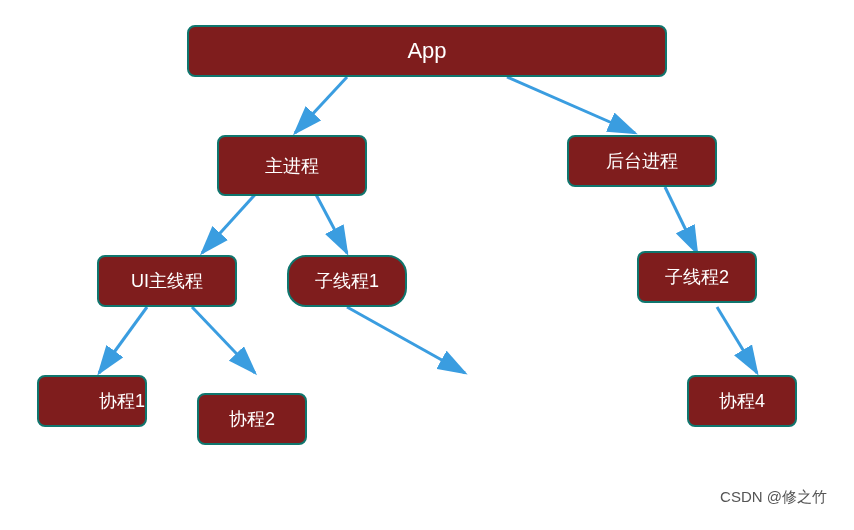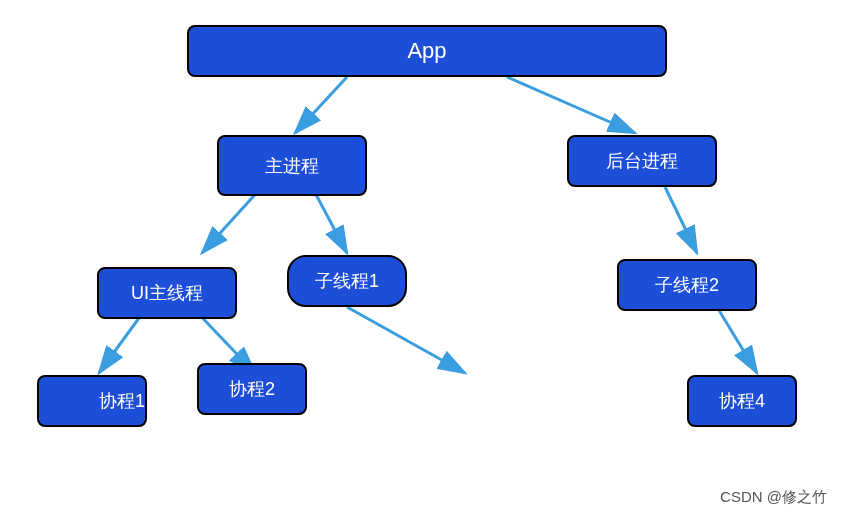--- a/index.html
+++ b/index.html
@@ -29,22 +29,22 @@
     .watermark {
       position: absolute;
       bottom: 8px;
       right: 10px;
       font-size: 15px;
       color: #555;
       z-index: 10;
     }
 
     .node {
-      background: #1d4ed8;
-      border: 2px solid #000000;
+      background: #7f1d1d;
+      border: 2px solid #0f766e;
       border-radius: 8px;
       color: #fff;
       font-size: 18px;
       font-weight: 500;
       display: flex;
       align-items: center;
       justify-content: center;
       position: absolute;
     }
 
@@ -84,52 +84,51 @@
       right: 120px;
       font-family: Liberation Serif, serif;
     }
 
     
     #node-ui {
       width: 140px;
       height: 52px;
       top: 240px;
       left: 80px;
-      margin-top: 12px;
     }
 
     #node-sub1 {
       width: 120px;
       height: 52px;
       top: 240px;
       left: 270px;
       border-radius: 19px;
     }
 
     #node-sub2 {
-      width: 140px;
-      height: 52px;
-      top: 244px;
+      width: 120px;
+      height: 52px;
+      top: 236px;
       right: 80px;
       text-align: center;
     }
 
     
     #node-co1 {
       width: 110px;
       height: 52px;
       top: 360px;
       left: 20px;
       justify-content: flex-end;
     }
 
     #node-co2 {
       width: 110px;
       height: 52px;
-      top: 348px;
+      top: 378px;
       left: 180px;
     }
 
     #node-co3 {
       width: 110px;
       height: 52px;
       top: 360px;
       left: 390px;
     }
 

